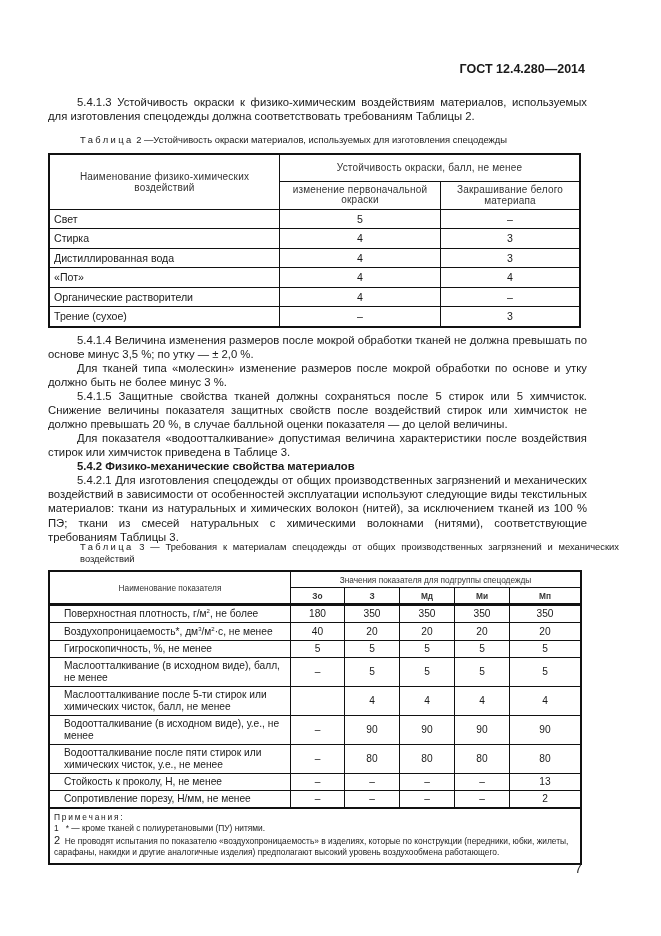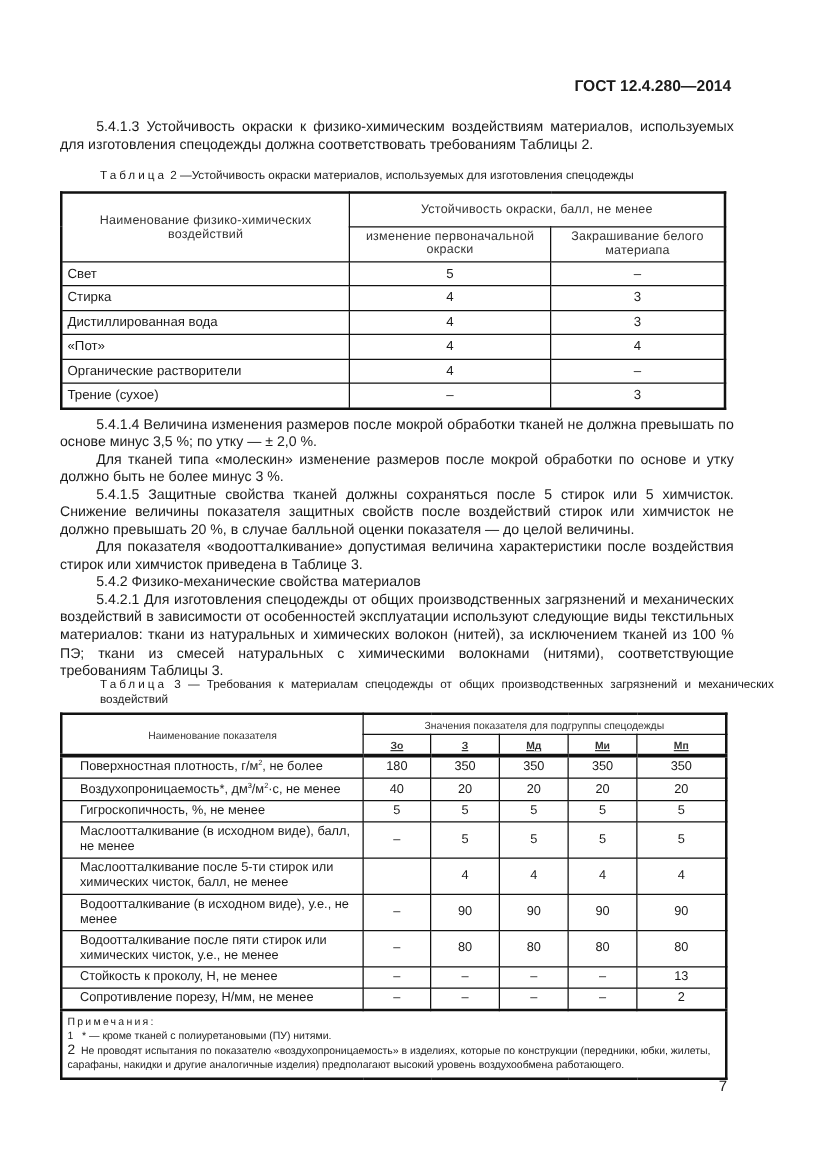--- a/index.html
+++ b/index.html
@@ -1,33 +1,33 @@
 <!DOCTYPE html>
 <html><head>
 <meta charset="utf-8">
 <style>
   html, body { margin: 0; padding: 0; background: #ffffff; }
   body { width: 661px; height: 936px; position: relative; overflow: hidden;
          font-family: "Liberation Sans", sans-serif; color: #1a1a1a; }
   .hdr { position: absolute; top: 62px; right: 76px; font-weight: bold; font-size: 12.5px; }
   .p { position: absolute; left: 48px; width: 539px; font-size: 11.3px; line-height: 14.2px; text-align: justify; }
   .ind { text-indent: 29px; }
-  .bold { font-weight: normal; }
+  .bold { font-weight: bold; }
   .cap { position: absolute; left: 48px; width: 539px; font-size: 9.4px; line-height: 12px; text-align: justify; margin-left: 32px; }
   .sp { letter-spacing: 2.4px; }
   table { border-collapse: collapse; position: absolute; }
   td, th { border: 1px solid #111; padding: 0 4px; font-weight: normal; }
   #t2 { left: 48px; top: 153px; width: 533px; font-size: 10.6px; }
   #t2 th { font-size: 10px; letter-spacing: 0.2px; color: #333; }
   #t2 td { height: 18.5px; }
   #t2 td.c { text-align: center; }
   #t2 { border: 2px solid #111; }
   #t3 { left: 48px; top: 570px; width: 534px; font-size: 10.2px; border: 2px solid #111; }
   #t3 th { font-size: 8.3px; color: #333; height: 15px; }
-  #t3 th.sub { font-weight: bold; text-decoration: underline; }
+  #t3 th.sub { font-weight: bold; }
   #t3 td { line-height: 12px; }
   #t3 td.c { text-align: center; }
   #t3 td.name { padding-left: 14px; text-indent: 0; }
   #t3 tbody tr:first-child td { border-top: 3px solid #111; }
   #t3 td.notes { font-size: 8.4px; line-height: 11.5px; padding: 3px 4px 4px 4px; color: #222; }
   .num { font-size: 11px; }
   .pg { position: absolute; left: 575px; top: 862px; font-size: 12px; }
   sup { font-size: 6px; vertical-align: 4px; line-height: 0; }
 </style>
 </head>

